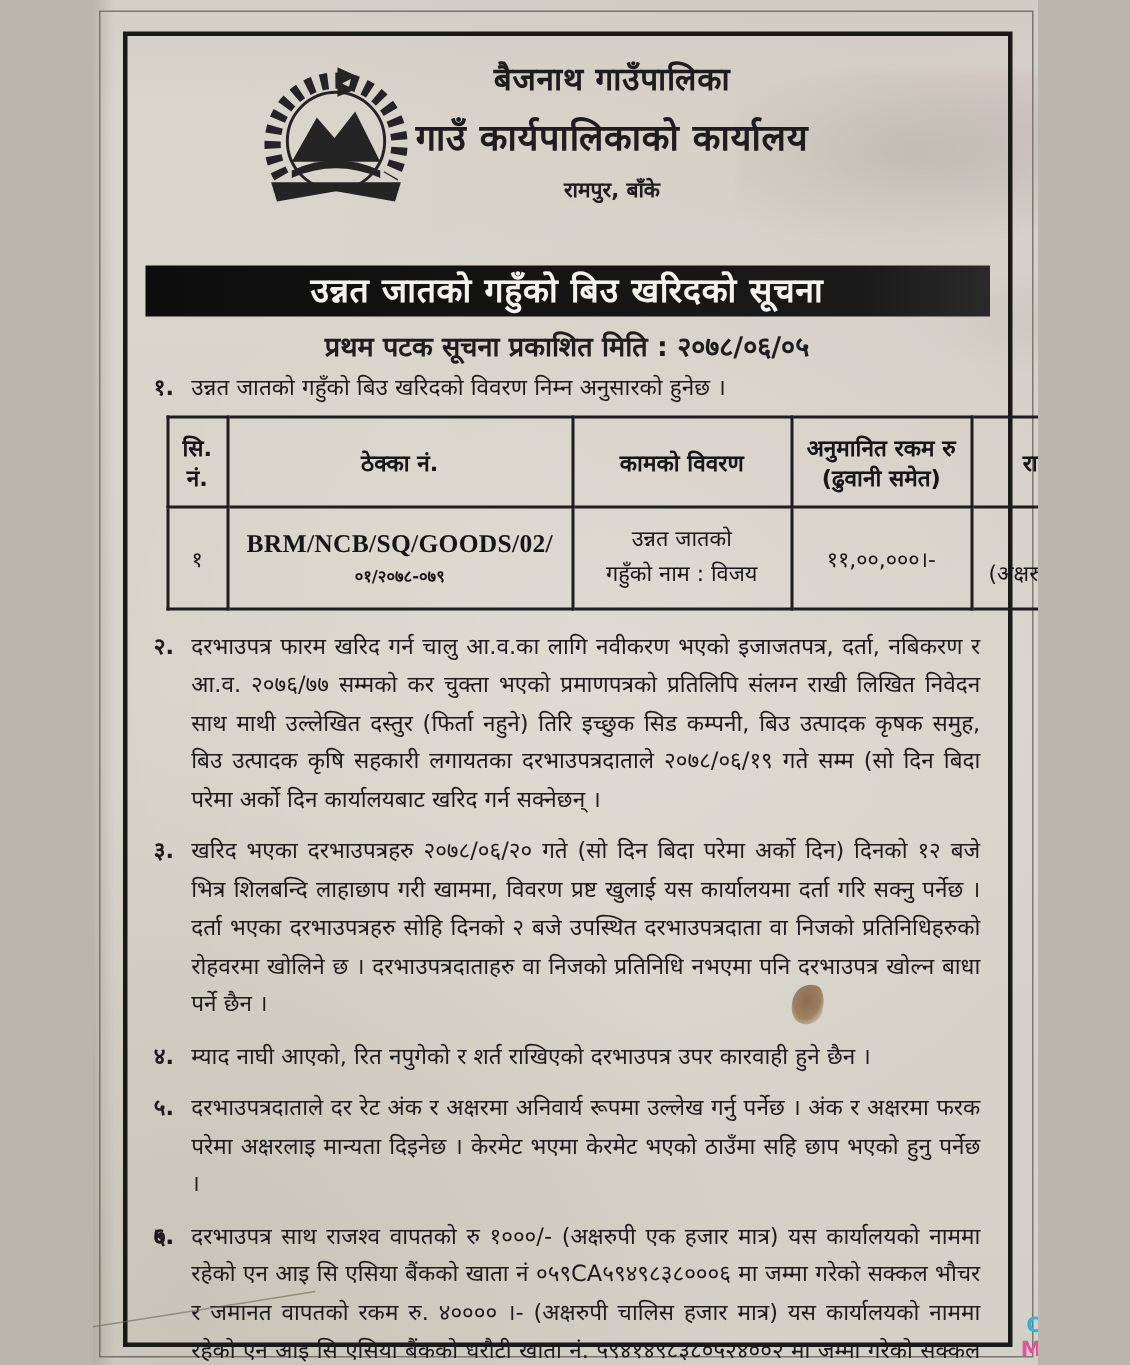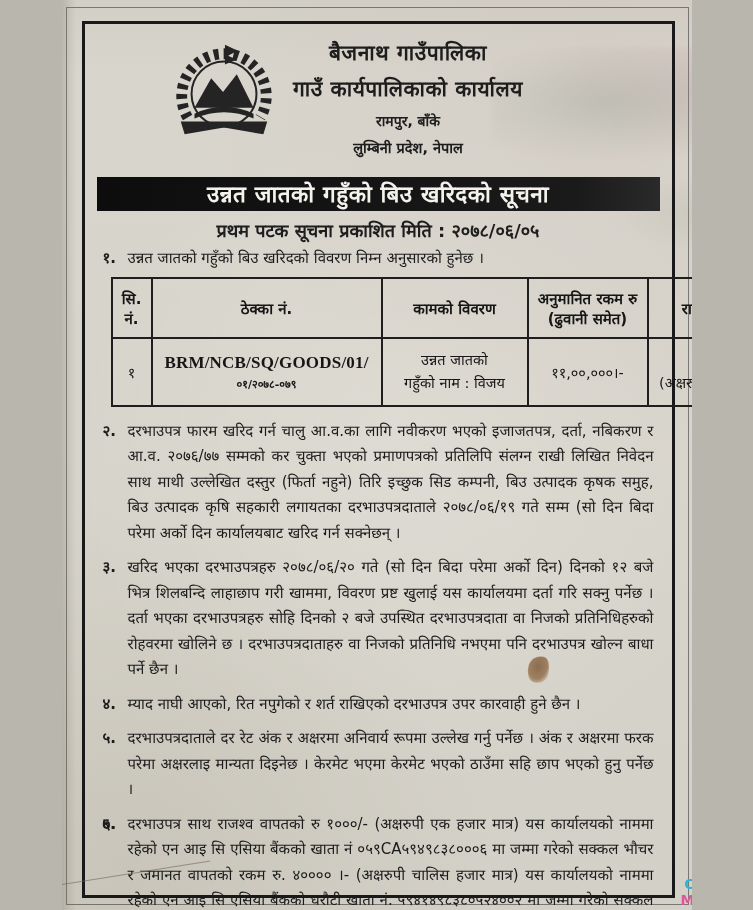--- a/index.html
+++ b/index.html
@@ -25,21 +25,21 @@
     position:absolute;left:20px;top:21px;right:17px;bottom:12px;
     border:3px solid #191919;
     box-sizing:border-box;
     padding:8px 14px 6px 14px;
   }
   
   .header{position:relative;height:132px;}
   .emblem{position:absolute;left:66px;top:4px;}
   .head-text{text-align:center;padding-left:60px;}
   .h-line1{font-size:21px;font-weight:bold;letter-spacing:.5px;margin-top:6px;}
-  .h-line2{font-size:21px;font-weight:bold;letter-spacing:.5px;margin-top:8px;}
+  .h-line2{font-size:24px;font-weight:bold;letter-spacing:.5px;margin-top:8px;}
   .h-line3{font-size:14px;font-weight:bold;margin-top:9px;}
   .h-line4{font-size:14.5px;font-weight:bold;margin-top:7px;}
   
   .banner{
     margin:7px -2px 0 -2px;height:34px;line-height:34px;
     background:linear-gradient(90deg,#0d0d0d,#1a1a1a 85%,#2a2a2a);
     color:#f4f2ec;text-align:center;
     font-size:22.5px;font-weight:bold;letter-spacing:.5px;
   }
   .pub-line{text-align:center;font-weight:bold;font-size:18px;margin:7px 0 4px 0;}
@@ -126,21 +126,20 @@
           <circle cx="60" cy="52" r="33" fill="none" stroke="#242424" stroke-width="2"></circle>
           <path d="M30 66 L47 36 L59 50 L73 32 L90 66 Z" fill="#242424"></path>
           <path d="M30 72 Q 60 58 90 72 L90 77 Q 60 64 30 77 Z" fill="#242424"></path>
           <path d="M16 80 L104 80 L100 93 L60 86 L20 93 Z" fill="#242424"></path>
         </svg>
       </div>
       <div class="head-text">
         <div class="h-line1">बैजनाथ गाउँपालिका</div>
         <div class="h-line2">गाउँ कार्यपालिकाको कार्यालय</div>
         <div class="h-line3">रामपुर, बाँके</div>
-        <div class="h-line4">लुम्बिनी प्रदेश, नेपाल</div>
       </div>
     </div>
 
     <div class="banner">उन्नत जातको गहुँको बिउ खरिदको सूचना</div>
 
     <div class="pub-line">प्रथम पटक सूचना प्रकाशित मिति : २०७८/०६/०५</div>
 
     <div class="body-col">
 
       <div class="item first">
@@ -162,21 +161,21 @@
             <th>ठेक्का नं.</th>
             <th>कामको विवरण</th>
             <th>अनुमानित रकम रु (ढुवानी समेत)</th>
             <th>राजश्व दस्तुर रु.</th>
           </tr>
         </thead>
         <tbody>
           <tr>
             <td>१</td>
             <td class="cell-2l">
-              <div class="latin-serif">BRM/NCB/SQ/GOODS/01/</div>
+              <div class="latin-serif">BRM/NCB/SQ/GOODS/02/</div>
               <div class="bold-line">०१/२०७८-०७९</div>
             </td>
             <td class="cell-2l">
               <div>उन्नत जातको</div>
               <div>गहुँको नाम : विजय</div>
             </td>
             <td>११,००,०००।-</td>
             <td class="cell-2l">
               <div>2000/-</div>
               <div>(अक्षरुपी एक हजार मात्र)</div>

